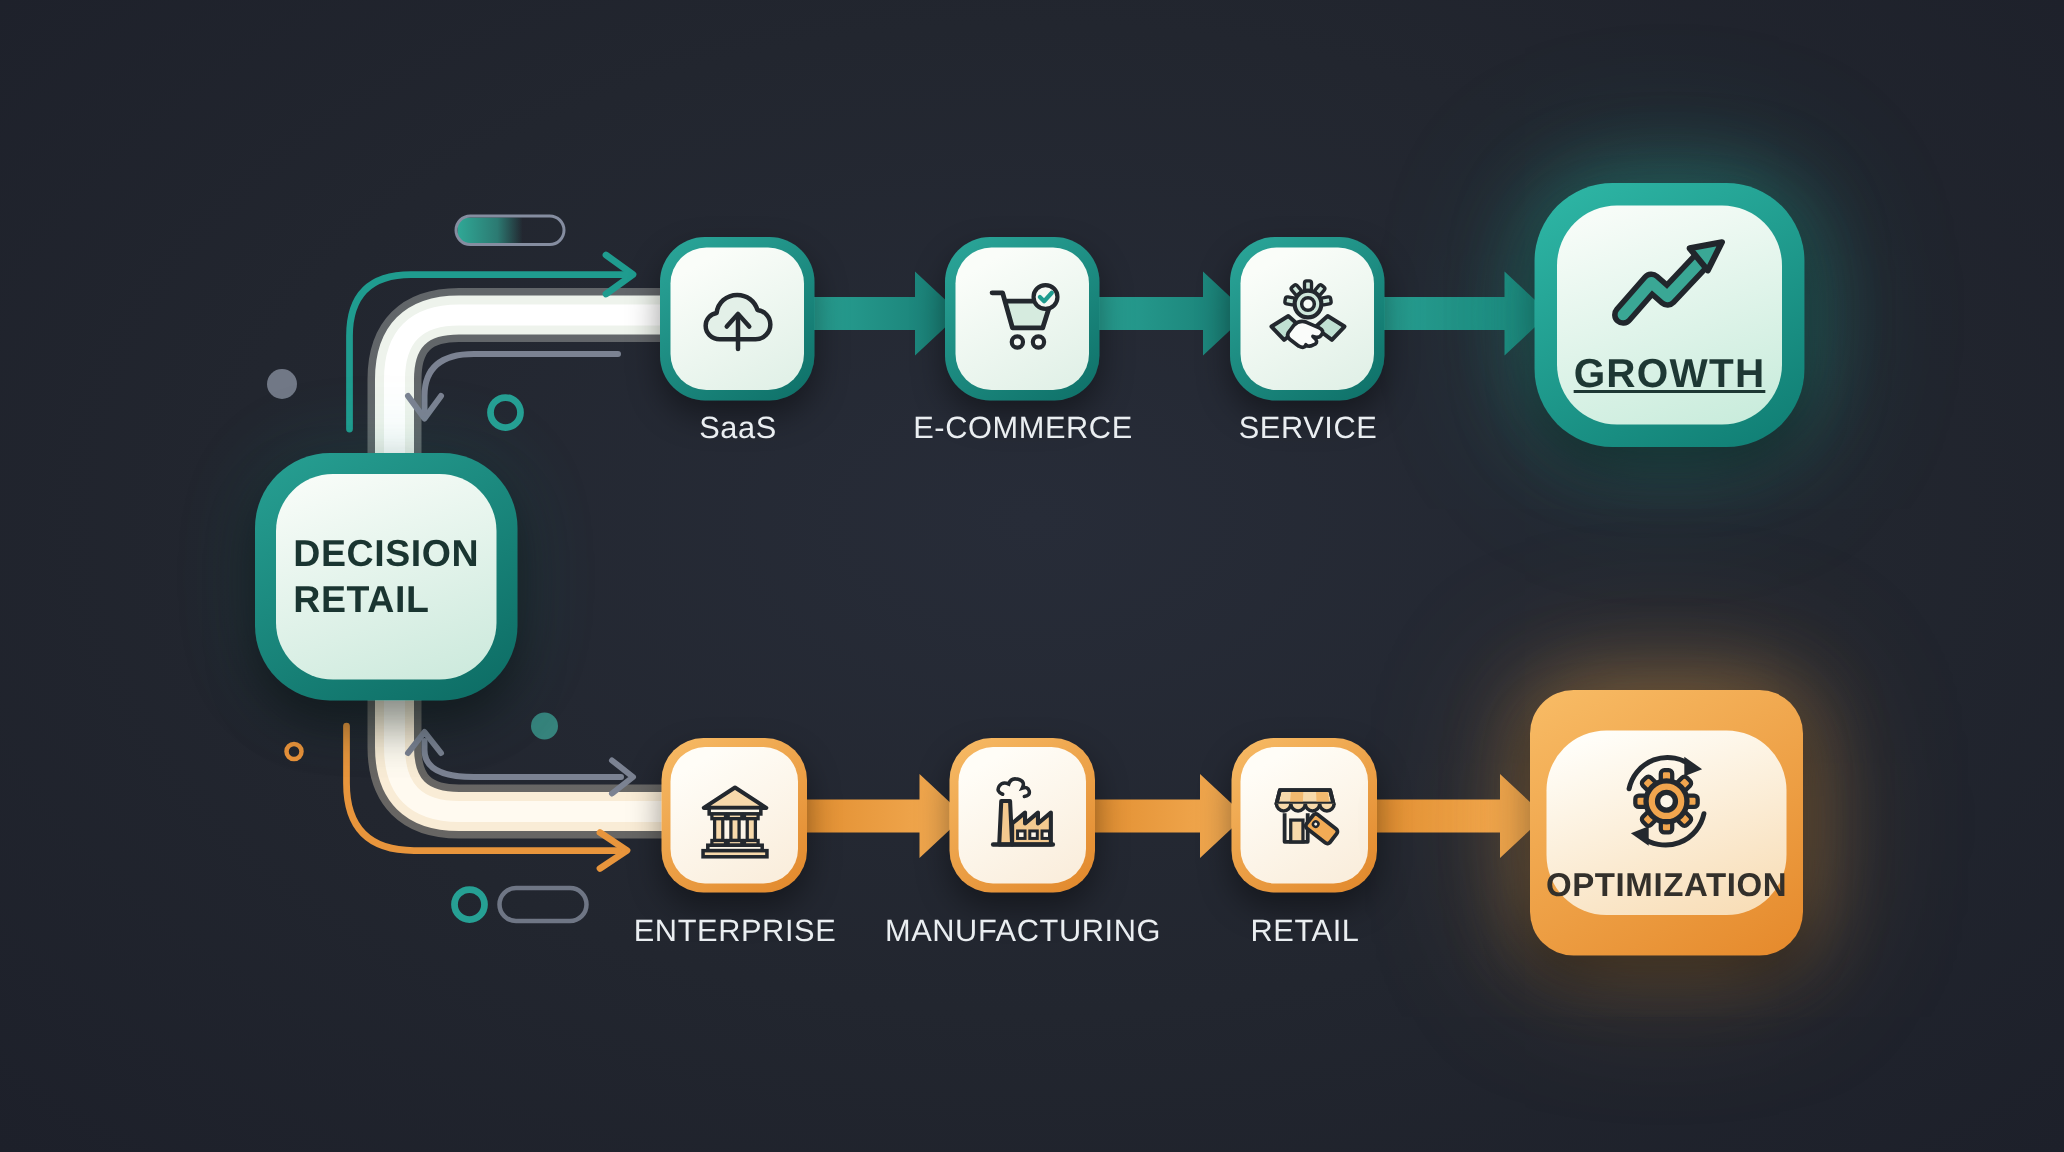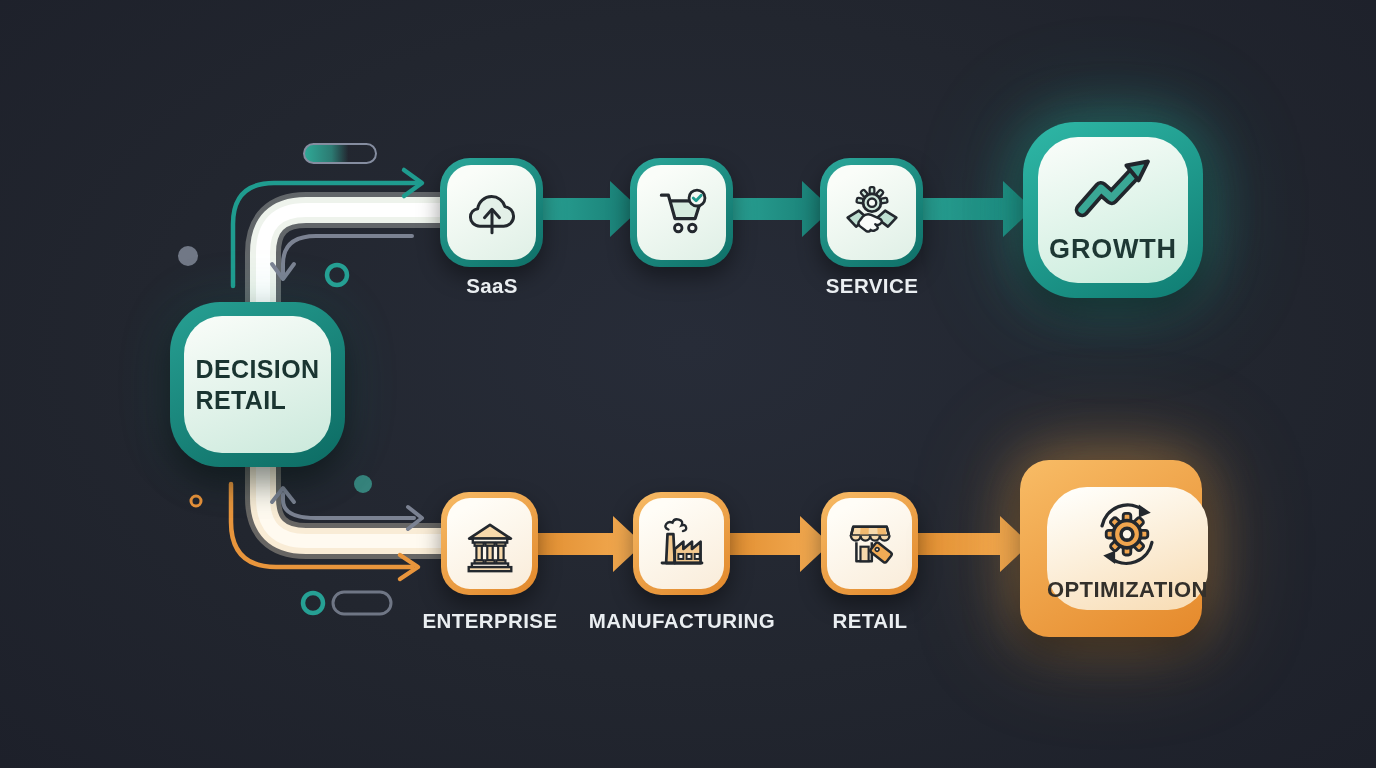--- a/index.html
+++ b/index.html
@@ -33,28 +33,28 @@
     text-align:left;line-height:1.22;}
   .decision-text span{display:block;}
 
   .outcome-growth{left:1023px;top:122px;width:180px;height:176px;border-radius:52px;padding:15px;
     background:linear-gradient(150deg,#2fb8a7,#0f7c72);
     box-shadow:0 14px 30px rgba(0,0,0,.40),0 0 55px rgba(44,194,172,.42),0 0 110px rgba(44,194,172,.22);}
   .outcome-growth .node-inner{border-radius:40px;background:linear-gradient(160deg,#f7fcf8 8%,#c9ecdc 95%);}
 
   .outcome-opt{left:1020px;top:460px;width:182px;height:177px;border-radius:29px;padding:27px;
     background:linear-gradient(150deg,#f8bc66,#e5892b);
-    box-shadow:0 14px 30px rgba(0,0,0,.40),0 0 55px rgba(245,170,80,.45),0 0 110px rgba(245,170,80,.25);}
+    box-shadow:0 14px 30px rgba(0,0,0,.40),0 0 55px rgba(245,170,80,.45),0 0 110px rgba(245,170,80,.25);justify-content:center;}
   .outcome-opt .node-inner{border-radius:40px;background:linear-gradient(160deg,#fffef9 8%,#f8ddb6 95%);}
 
-  .outcome-label-growth{margin-top:16px;font-size:27px;font-weight:800;color:#1e3834;letter-spacing:.8px;}
+  .outcome-label-growth{margin-top:16px;font-size:27px;font-weight:800;color:#1e3834;letter-spacing:.8px;text-decoration:underline;}
   .outcome-label-opt{margin-top:6px;font-size:22px;font-weight:800;color:#33302b;letter-spacing:.4px;}
 
   
-  .lbl{position:absolute;width:220px;text-align:center;font-size:20.5px;font-weight:700;
+  .lbl{position:absolute;width:220px;text-align:center;font-size:20.5px;font-weight:400;
     color:#eaeef1;letter-spacing:.4px;}
   .lbl.top{top:274px;}
   .lbl.bottom{top:609px;}
 
   
   .pill{left:303px;top:143px;width:74px;height:21px;border-radius:11px;
     border:2.5px solid #858da0;box-sizing:border-box;
     background:linear-gradient(90deg,#2fa896 0%,#2c7a72 38%,rgba(44,58,62,0) 62%);}
 </style>
 </head>
@@ -265,19 +265,20 @@
           </g>
           <circle r="11.5" fill="#f1a54e" stroke-width="3"></circle>
           <circle r="5" fill="#fdf6e9" stroke-width="3"></circle>
         </g>
       </svg>
       <div class="outcome-label-opt">OPTIMIZATION</div>
     </div>
   </div>
 
   <div class="lbl top" style="left:382px">SaaS</div>
+  <div class="lbl top" style="left:572px">E-COMMERCE</div>
   <div class="lbl top" style="left:762px">SERVICE</div>
 
   <div class="lbl bottom" style="left:380px">ENTERPRISE</div>
   <div class="lbl bottom" style="left:760px">RETAIL</div>
   <div class="lbl bottom" style="left:572px">MANUFACTURING</div>
 
 </div>
 
 </body></html>

